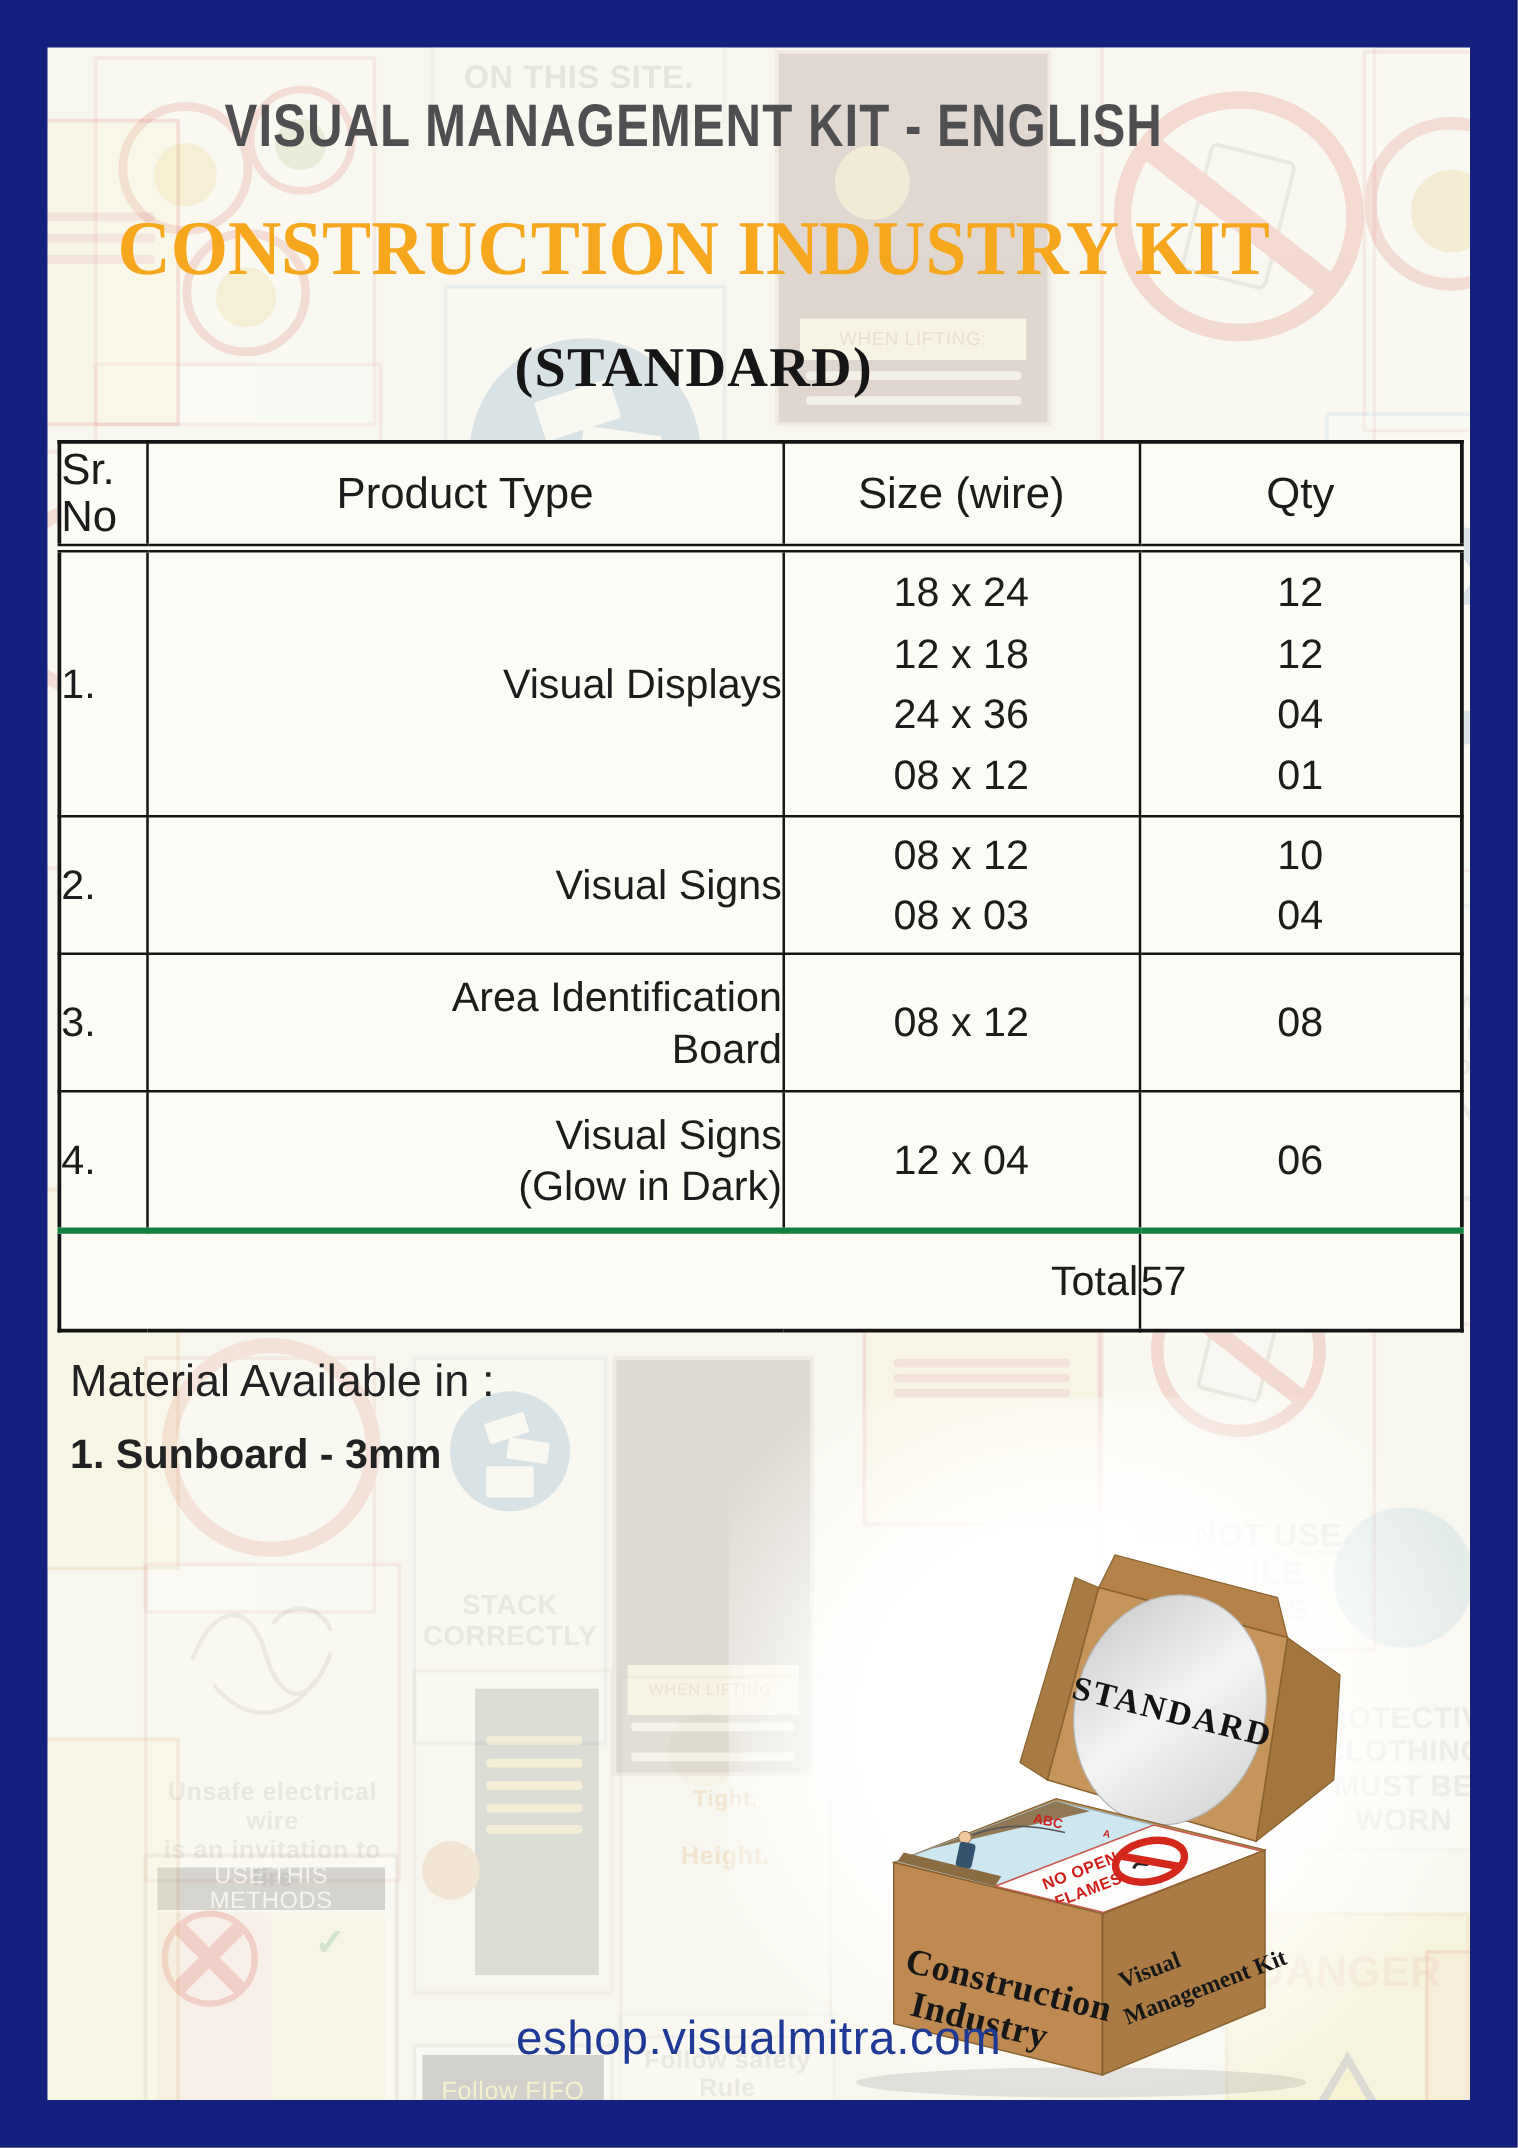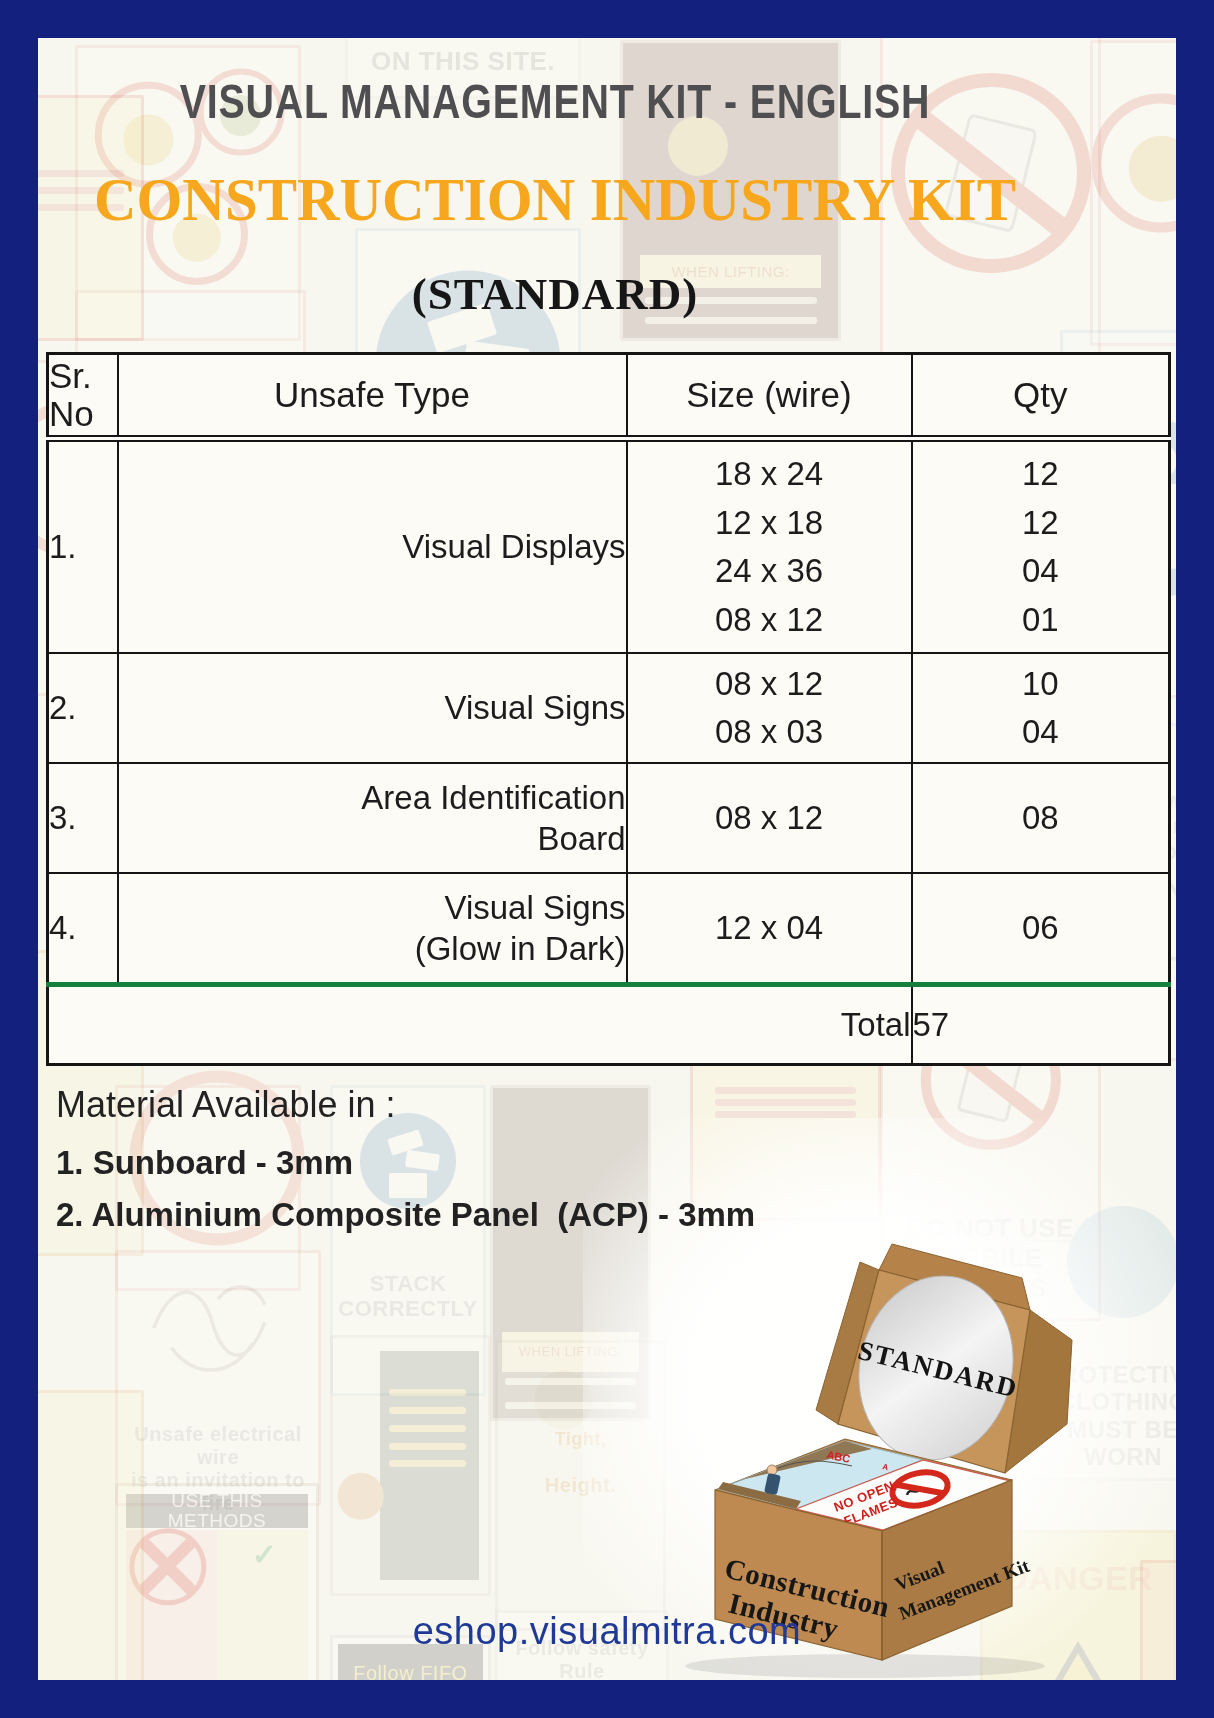--- a/index.html
+++ b/index.html
@@ -243,21 +243,21 @@
     <table class="kit">
       <colgroup>
           <col style="width:70px">
           <col style="width:509px">
           <col style="width:285px">
           <col style="width:258px">
         </colgroup>
       <thead>
         <tr>
           <th class="h-sr">Sr. No</th>
-          <th>Unsafe Type</th>
+          <th>Product Type</th>
           <th>Size (wire)</th>
           <th>Qty</th>
         </tr>
       </thead>
       <tbody>
         <tr class="r-tall">
           <td class="c-sr">1.</td>
           <td class="c-prod">
             <span>Visual Displays</span>
 
@@ -335,21 +335,20 @@
         <tr class="total">
           <td colspan="3" class="total-label">Total</td>
           <td class="total-qty">57</td>
         </tr>
       </tbody>
     </table>
 
     <div class="materials">
       <p class="mh">Material Available in :</p>
       <p class="mi">1. Sunboard - 3mm</p>
-      <p class="mi">2. Aluminium Composite Panel  (ACP) - 3mm</p>
     </div>
 
     <svg class="box" width="460" height="555" viewBox="0 0 460 555">
 
       <ellipse cx="245" cy="538" rx="180" ry="12" fill="rgba(60,60,70,0.12)"></ellipse>
 
       <g>
         <polygon points="259,142 410,182 402,150 272,116" fill="#b5824a" stroke="#8a6330" stroke-width="1"></polygon>
         <polygon points="410,182 385,345 447,296 452,212" fill="#a2763c" stroke="#8a6330" stroke-width="1"></polygon>
         <polygon points="218,296 259,142 240,134 196,282" fill="#a97b44" stroke="#8a6330" stroke-width="1"></polygon>

